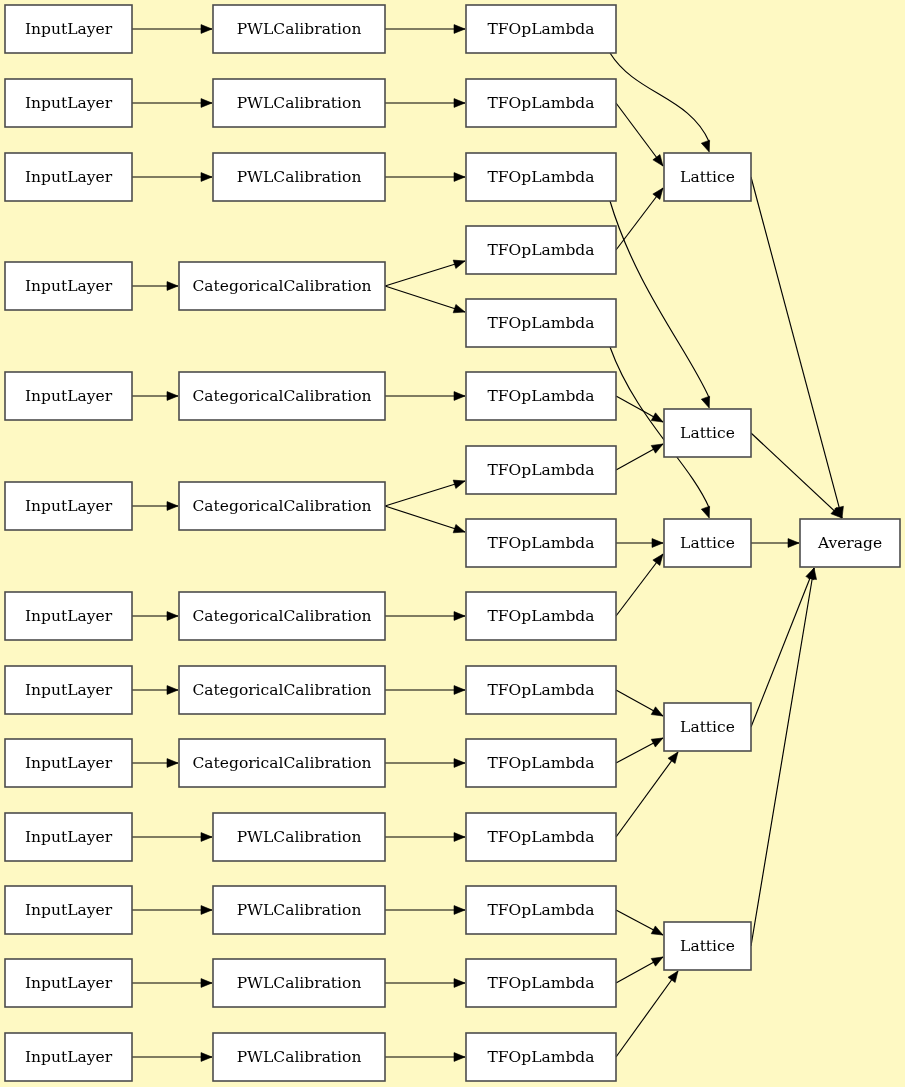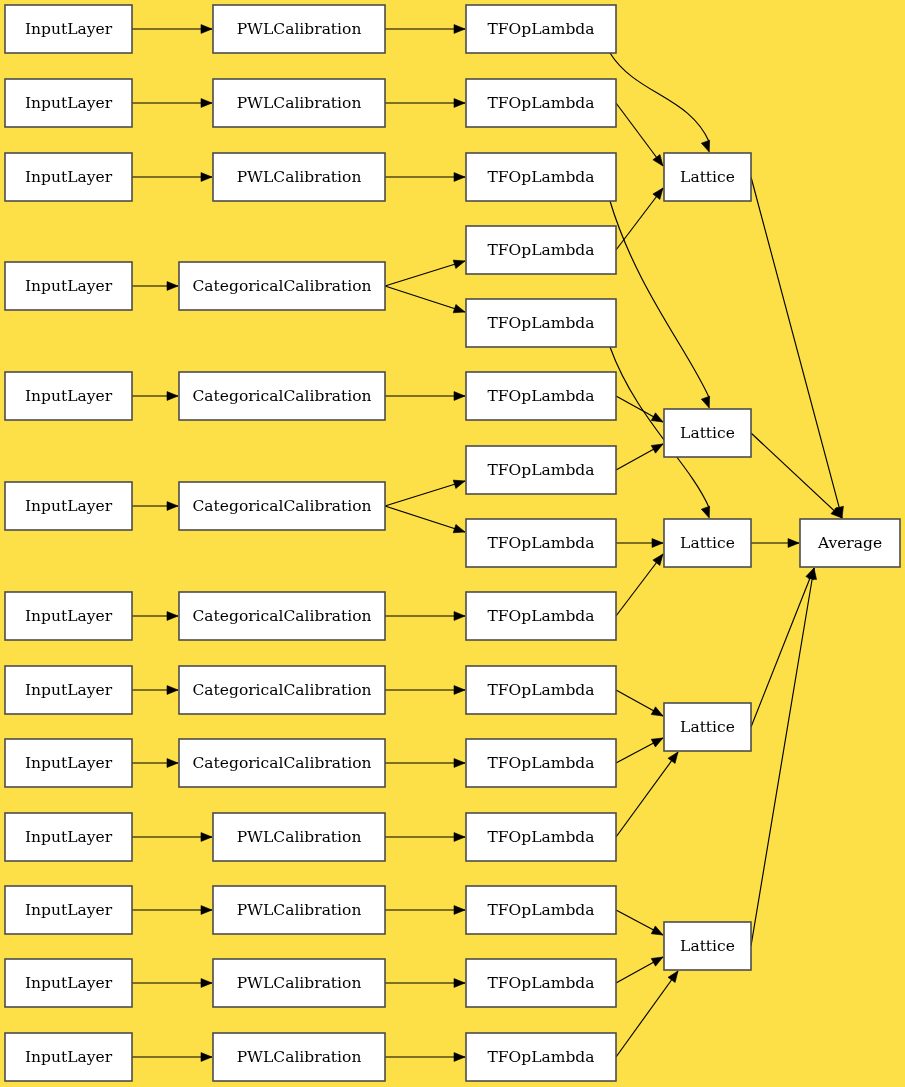--- a/index.html
+++ b/index.html
@@ -4,21 +4,21 @@
 <style>
   html, body {
     margin: 0;
     padding: 0;
     background: #ffffff;
   }
   #diagram-root {
     position: relative;
     width: 905px;
     height: 1087px;
-    background: #fde047;
+    background: #fef9c3;
     font-family: "DejaVu Serif", "Liberation Serif", serif;
   }
   svg.graph {
     display: block;
     width: 905px;
     height: 1087px;
   }
   .node-box {
     fill: #ffffff;
     stroke: #4d4d4d;

